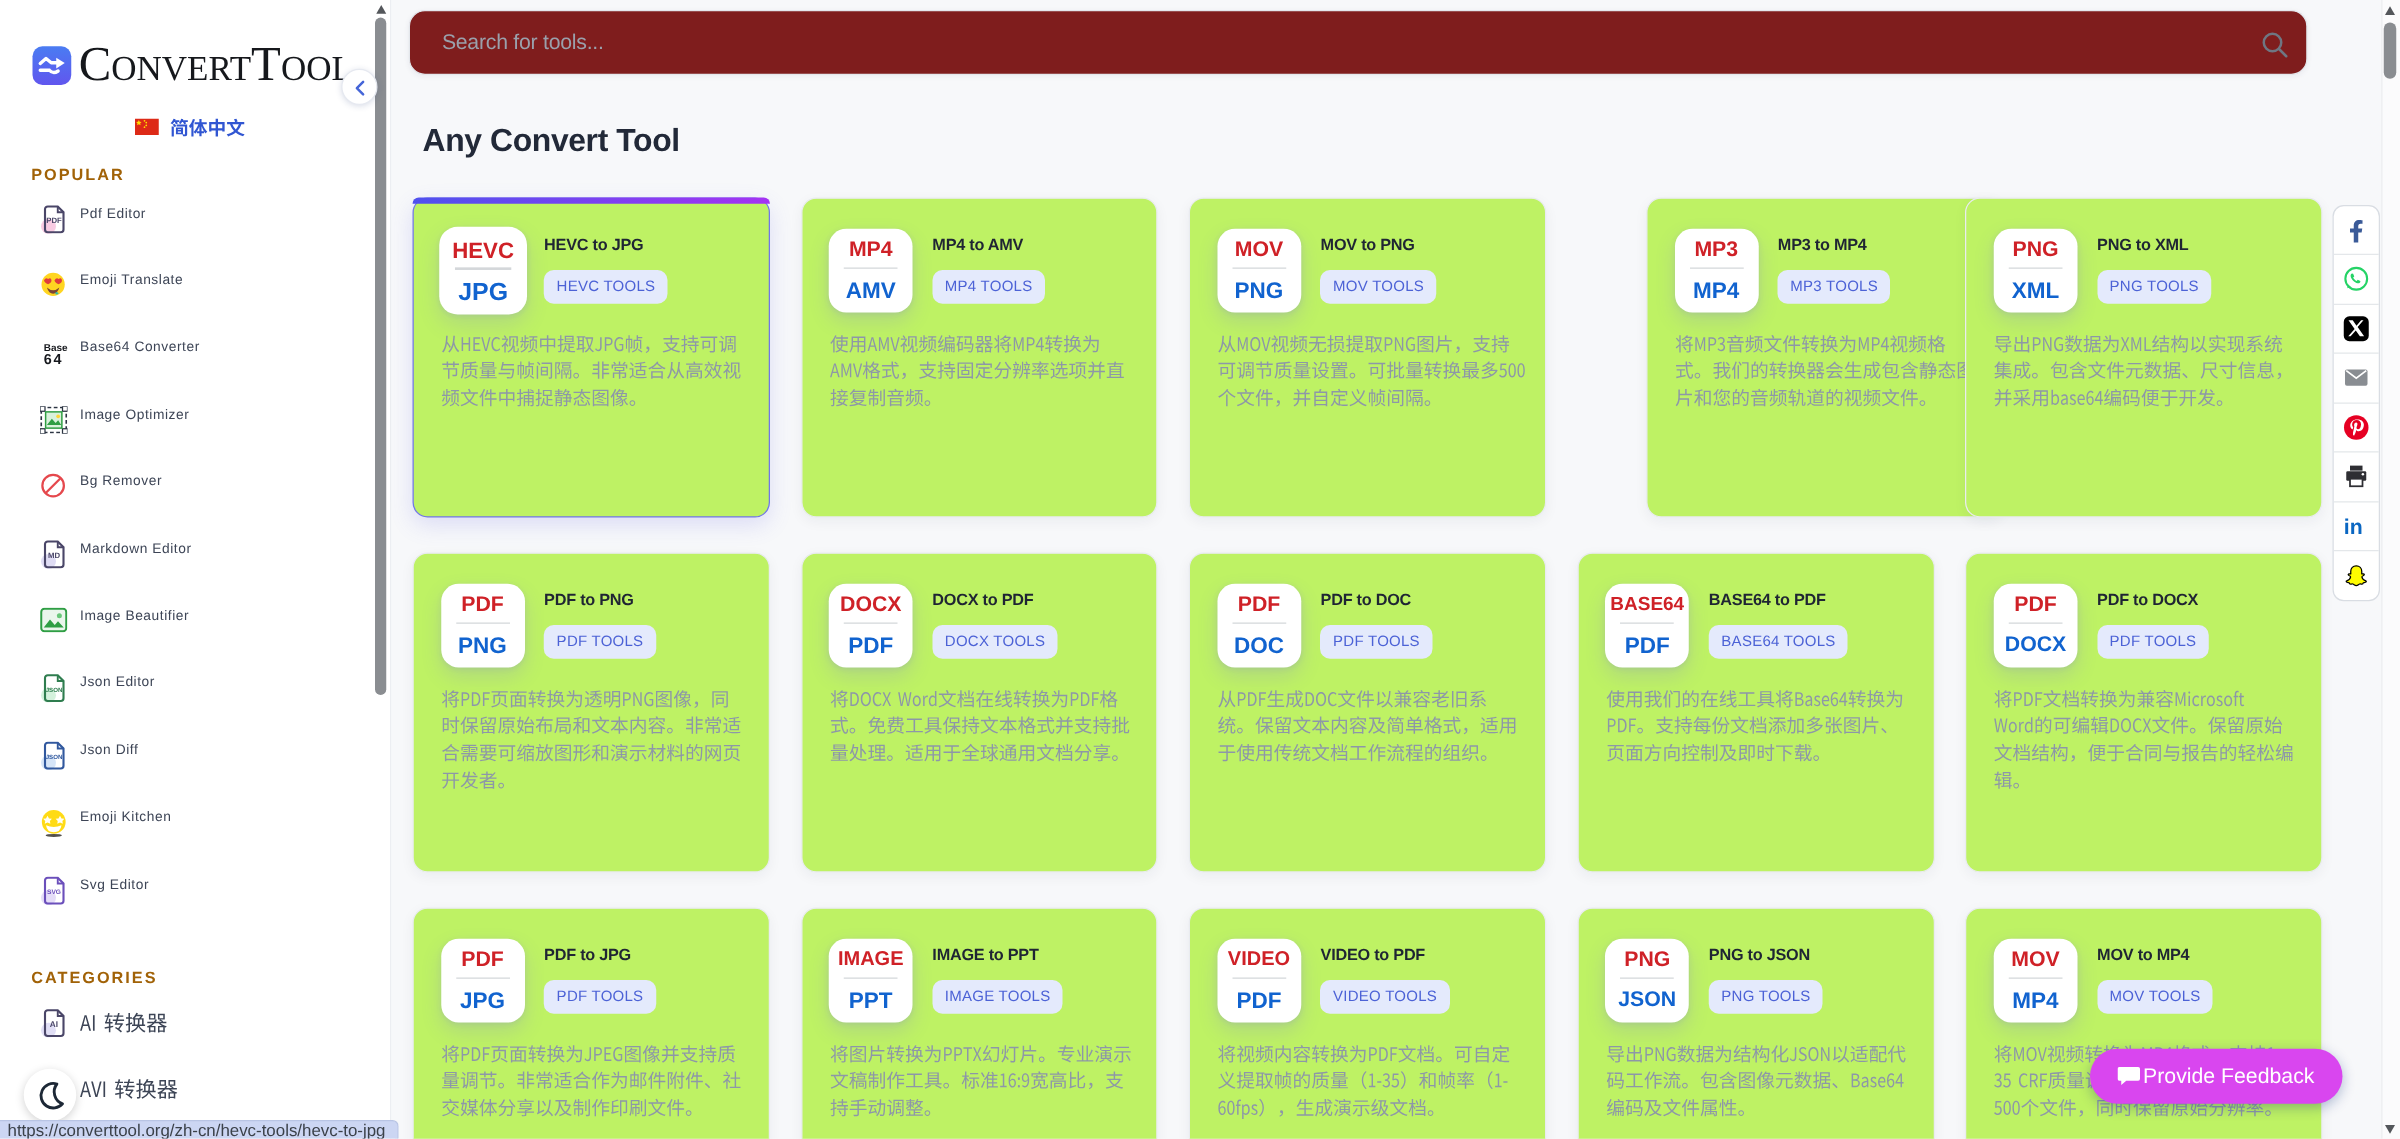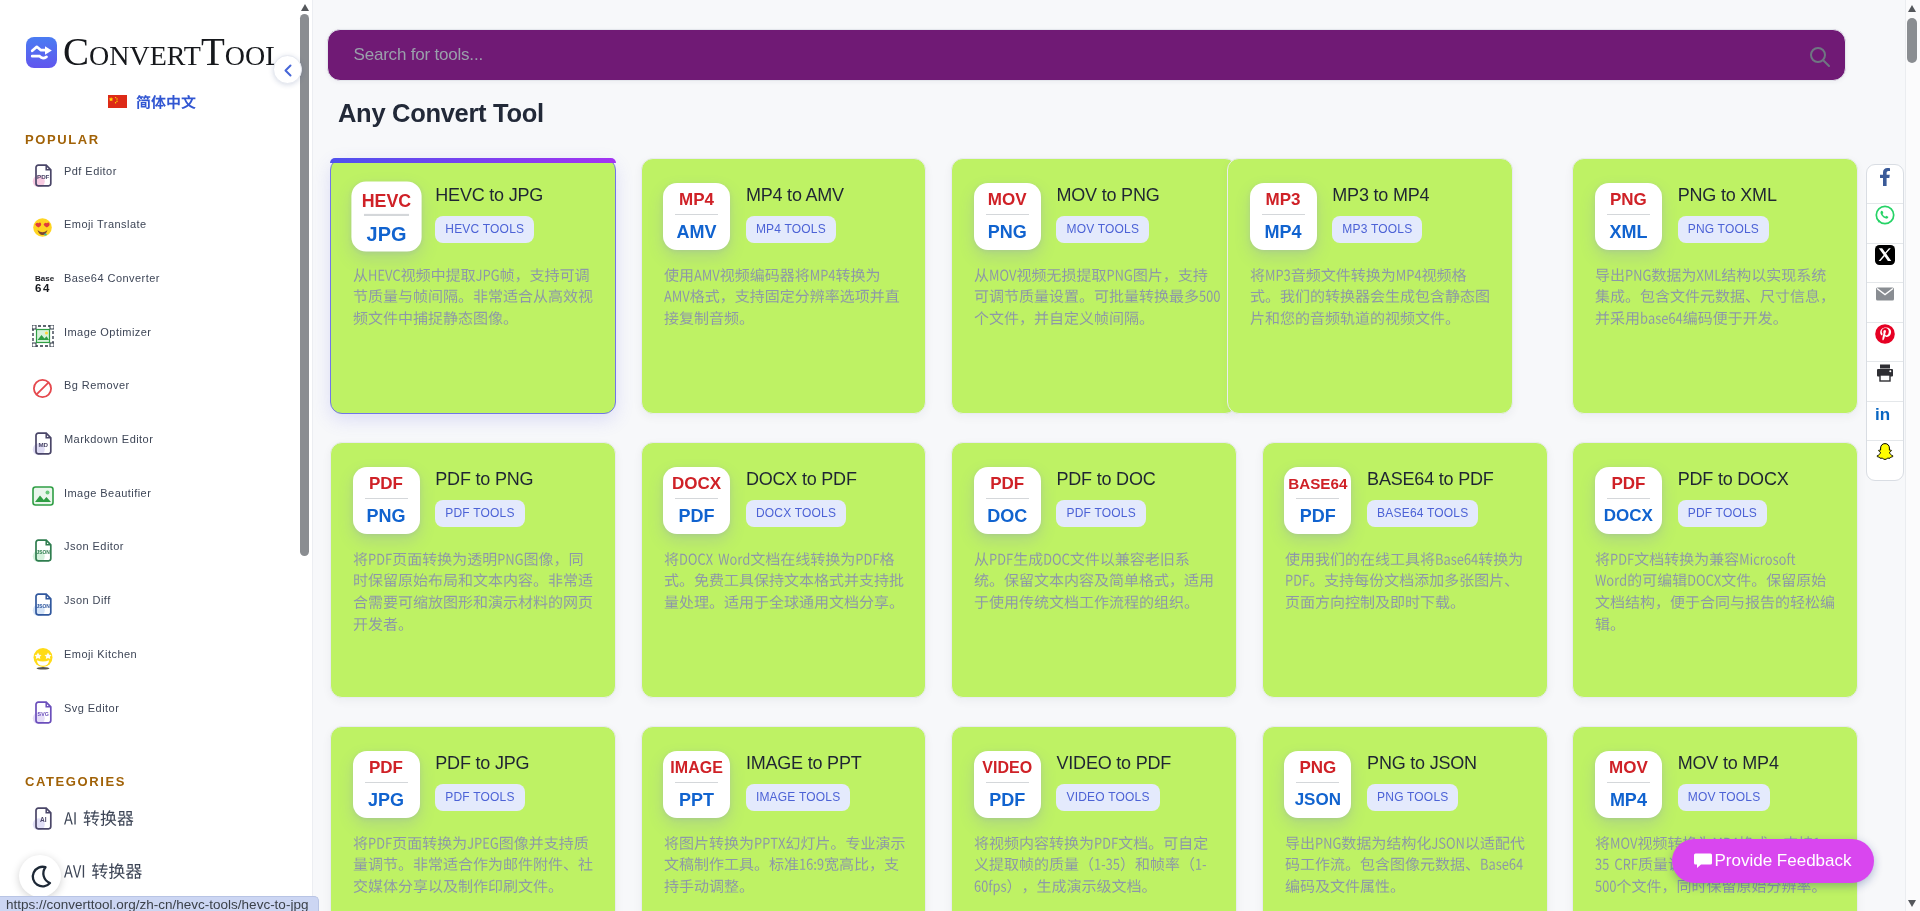--- a/index.html
+++ b/index.html
@@ -10,38 +10,38 @@
 #colbtn{position:absolute;left:273px;top:54.5px;width:29px;height:29px;border-radius:50%;background:#fff;border:1px solid #e6e9f0;box-shadow:0 1px 5px rgba(40,60,120,.18);z-index:5}
 #flag{position:absolute;left:108px;top:94.5px;width:19px;height:13px;background:#dd2a17}
 .shead{position:absolute;left:25px;color:#a16207;font-size:13px;font-weight:bold;letter-spacing:1.6px}
 .sit{position:absolute;left:0;width:300px;height:52px}
 .sic{position:absolute;left:32px;top:14px;width:22px;height:23px}
 .slb{position:absolute;left:64px;top:15px;font-size:11px;color:#3d4556;letter-spacing:0.45px}
 #lsb{position:absolute;left:300px;top:14px;width:9px;height:542px;background:#8a8d91;border-radius:5px}
 #lsba{position:absolute;left:300.5px;top:4px;width:0;height:0;border-left:4.5px solid transparent;border-right:4.5px solid transparent;border-bottom:7px solid #54575b}
 #moon{position:absolute;left:19px;top:855px;width:42px;height:42px;border-radius:50%;background:#fff;box-shadow:0 2px 8px rgba(0,0,0,.18);z-index:6}
 #urlbar{position:absolute;left:0;top:896px;width:319px;height:15px;background:#ccd6f3;border-top:1px solid #b8c4e4;border-right:1px solid #b8c4e4;border-top-right-radius:5px;z-index:7;color:#3b4149;font-size:13.5px;line-height:16px;padding-left:6px;white-space:nowrap;overflow:hidden}
-#search{position:absolute;left:326.5px;top:29px;width:1519px;height:52px;background:#701a75;border:1px solid #e4e7ec;border-radius:13px;box-shadow:0 1px 4px rgba(30,40,80,.05)}
+#search{position:absolute;left:326.5px;top:8px;width:1519px;height:52px;background:#7f1d1d;border:1px solid #e4e7ec;border-radius:13px;box-shadow:0 1px 4px rgba(30,40,80,.05)}
 #search .ph{position:absolute;left:26px;top:15px;font-size:17px;color:#9aa0ab;letter-spacing:-0.2px}
 #search svg{position:absolute;right:13px;top:15px}
 #h1{position:absolute;left:338px;top:100.2px;font-size:25.5px;line-height:26px;font-weight:bold;color:#222938;letter-spacing:-0.3px}
 .card{position:absolute;width:285.8px;height:256px;background:#bef264;border:1px solid #e9ebf0;border-radius:12px;box-shadow:0 3px 10px rgba(25,35,60,.05)}
 .card.active{border:1.5px solid #7276e8;box-shadow:0 6px 18px rgba(99,102,230,.18)}
 .gbar{position:absolute;left:-1px;top:-1px;right:-1px;height:5px;background:linear-gradient(90deg,#4f51ee,#a433f2);border-radius:11px 11px 0 0}
 .tile{position:absolute;left:21.5px;top:24px;width:67px;height:67px;background:#fff;border-radius:14px;box-shadow:0 7px 16px rgba(104,96,255,.18),0 1px 4px rgba(104,96,255,.12)}
 .card.active .tile{transform:scale(1.048)}
 .card.active .tt{top:9px}
 .card.active .tb{top:40.5px;font-size:19px !important}
 .tt{position:absolute;top:7px;width:100%;text-align:center;line-height:20px;font-weight:bold;color:#cf2127}
 .tb{position:absolute;top:39.4px;width:100%;text-align:center;line-height:20px;font-weight:bold;color:#1163cf}
 .dv{position:absolute;top:31.4px;left:12px;width:43px;height:1.5px;background:#d4d7da}
-.ct{position:absolute;left:104.3px;top:27.6px;font-size:18px;line-height:19px;font-weight:normal;color:#1f2533;letter-spacing:-0.2px}
+.ct{position:absolute;left:104.3px;top:27.6px;font-size:13px;line-height:19px;font-weight:bold;color:#1f2533;letter-spacing:-0.2px}
 .cb{position:absolute;left:104.3px;top:57.7px;height:27px;border-radius:8px;background:#e4eafc;color:#4c62d6;font-size:12px;line-height:27px;padding:0 10px;letter-spacing:.2px}
 #socp{position:absolute;left:1866px;top:163.5px;width:38px;height:317px;background:#fff;border:1px solid #d9dde3;border-radius:9px;z-index:4}
-.scell{height:39.5px;border-bottom:1px solid #e4e7ea;display:flex;justify-content:center}
+.scell{height:39.5px;border-bottom:1px solid #e4e7ea;display:flex;align-items:center;justify-content:center}
 .scell:last-child{border-bottom:none}
 #fdbk{position:absolute;left:1672px;top:839px;width:202px;height:44px;border-radius:22px;background:#d946ef;box-shadow:0 3px 10px rgba(0,40,120,.3);z-index:8;color:#fff;font-size:17px;display:flex;align-items:center;justify-content:center;gap:1px}
 #rsbt{position:absolute;left:1905px;top:0;width:15px;height:911px;background:#fbfbfc;border-left:1px solid #ebedf0}
 #rsb{position:absolute;left:1907px;top:18px;width:10px;height:45px;background:#8a8d91;border-radius:5px}
 .arr{position:absolute;width:0;height:0;border-left:4.5px solid transparent;border-right:4.5px solid transparent}
 </style></head><body>
 <svg width="0" height="0" style="position:absolute">
     <defs>
       <path id="gb4e2d" d="M434 850V676H88V169H208V224H434V-89H561V224H788V174H914V676H561V850ZM208 342V558H434V342ZM788 342H561V558H788Z"></path>
       <path id="gb4f53" d="M222 846C176 704 97 561 13 470C35 440 68 374 79 345C100 368 120 394 140 423V-88H254V618C285 681 313 747 335 811ZM312 671V557H510C454 398 361 240 259 149C286 128 325 86 345 58C376 90 406 128 434 171V79H566V-82H683V79H818V167C843 127 870 91 898 61C919 92 960 134 988 154C890 246 798 402 743 557H960V671H683V845H566V671ZM566 186H444C490 260 532 347 566 439ZM683 186V449C717 354 759 263 806 186Z"></path>
@@ -651,21 +651,21 @@
         <use href="#gr81ea" x="5000"></use>
         <use href="#gr5b9a" x="6000"></use>
         <use href="#gr4e49" x="7000"></use>
         <use href="#gr5e27" x="8000"></use>
         <use href="#gr95f4" x="9000"></use>
         <use href="#gr9694" x="10000"></use>
         <use href="#gr3002" x="11000"></use>
       </g>
     </svg>
   </div>
-<div class="card" style="left:1227px;top:157.5px">
+<div class="card" style="left:1317px;top:157.5px">
     <div class="tile">
       <div class="tt" style="font-size:17px">MP3</div>
       <div class="dv"></div>
       <div class="tb" style="font-size:18px">MP4</div>
     </div>
     <div class="ct">MP3 to MP4</div>
     <div class="cb">MP3 TOOLS</div>
     <svg class="tr" style="left:22px;top:108.0px" width="219" height="19">
       <g fill="#8d97a8" transform="translate(0,13.8) scale(0.015000,-0.015000)">
         <use href="#gr5c06" x="0"></use>

